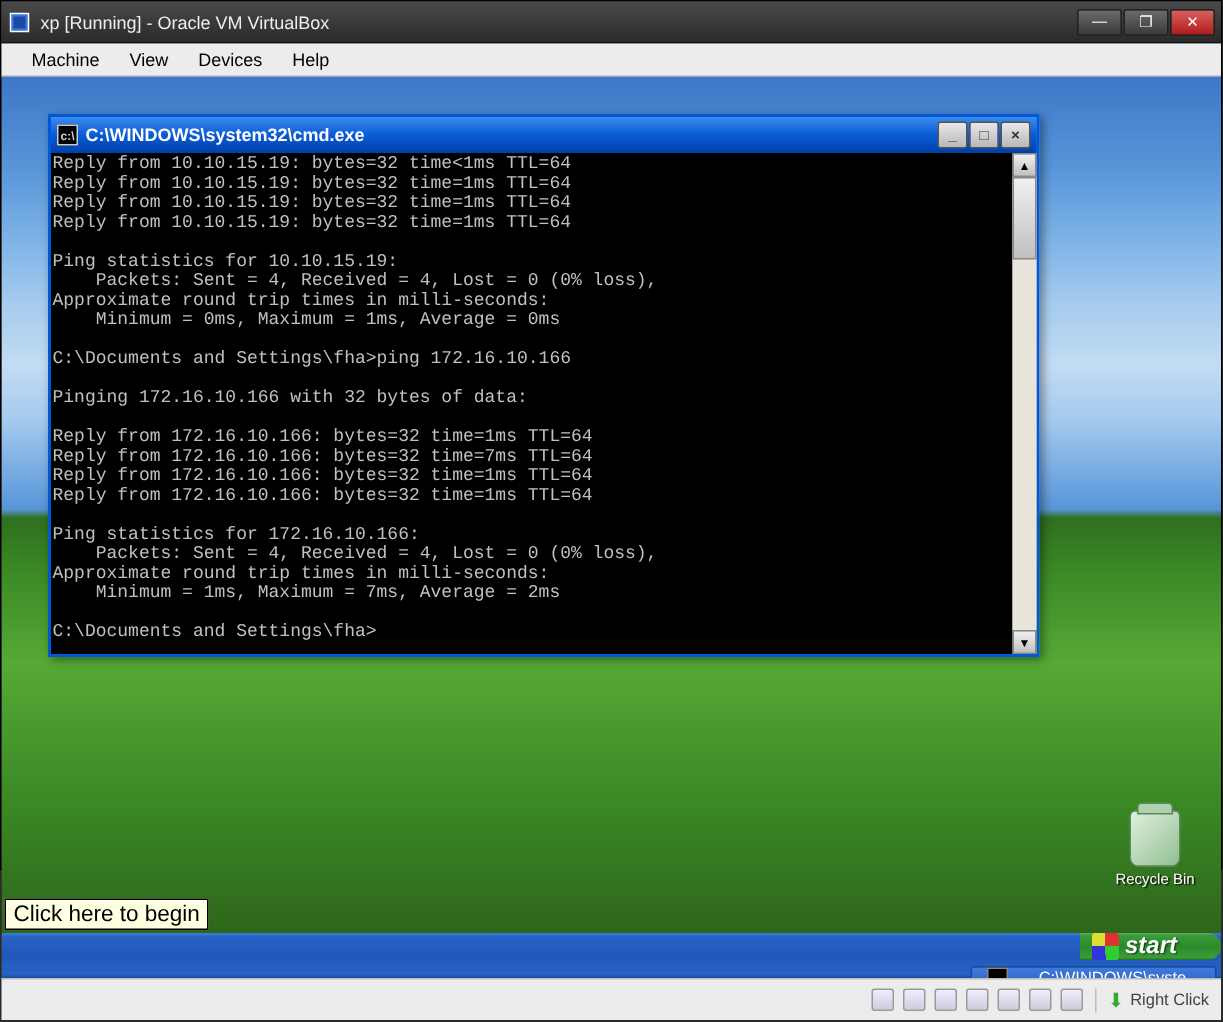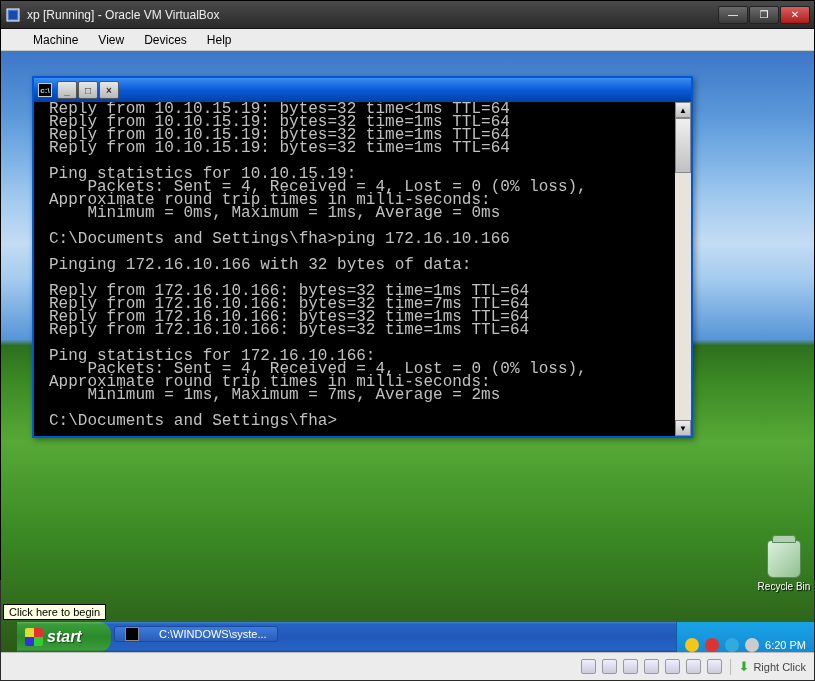--- a/index.html
+++ b/index.html
@@ -35,63 +35,63 @@
   border-radius: 2px;
   color: #fff; font-size: 10px;
   display:flex; align-items:center; justify-content:center;
 }
 .vbox-controls .close { background: linear-gradient(to bottom,#d96060,#b01b1b); }
 .vbox-menubar {
   height: 22px;
   background: #ececec;
   display: flex;
   align-items: center;
-  padding: 0 22px;
+  padding: 0 10px;
   font-size: 12px;
   border-bottom: 1px solid #ccc;
   text-align: center;
 }
 .vbox-menubar .menuitem { padding: 2px 10px; cursor: default; }
 .vm-viewport {
   position: relative;
   width: 100%;
   height: 601px;
   overflow: hidden;
 }
 .xp-desktop {
   position: absolute; inset: 0;
   background:
     linear-gradient(to bottom,
       #3d77c8 0%, #5795d8 10%, #7db2e6 18%, #a4cbef 25%, #c3dcf3 32%,
       #a4cbef 38%, #5795d8 48%,
       #2e6f1e 49%, #3b8a25 55%, #56a936 65%, #3b8a25 80%, #2a5a17 100%);
 }
 .xp-recycle {
-  position: absolute; right: 0; bottom: 60px; width: 60px; text-align:center;
+  position: absolute; right: 14px; bottom: 60px; width: 60px; text-align:center;
   font-size: 10px; color: #fff; text-shadow: 1px 1px 1px #000;
 }
 .xp-recycle .binicon {
   width: 34px; height: 38px; margin: 0 auto 3px;
   background: linear-gradient(135deg,#e0f0e0,#90c090);
   border: 1px solid #5a8a5a; border-radius: 4px 4px 6px 6px;
   position: relative;
 }
 .xp-recycle .binicon::before {
   content:""; position:absolute; top:-6px; left:4px; right:4px; height:6px;
   background:#b0d0b0; border:1px solid #5a8a5a; border-radius:3px 3px 0 0;
 }
 .xp-tooltip {
   position:absolute; left:2px; bottom:32px;
   background:#ffffe1; border:1px solid #000; padding:1px 5px;
-  font-size:11px;
+  font-size:15px;
 }
 .xp-taskbar {
-  position:absolute; left:16px; right:0; bottom:0; height:30px;
+  position:absolute; left:0; right:0; bottom:0; height:30px;
   background: linear-gradient(to bottom,#3a81d8 0%,#2763c4 8%,#2159b9 50%,#2763c4 92%,#1a4a9c 100%);
-  display:flex; align-items:flex-start;
+  display:flex; align-items:flex-end;flex-direction:column;
 }
 .xp-start {
   width:94px; height:30px;
   background: linear-gradient(to bottom,#5fb35f 0%,#3a9c3a 8%,#2b8a2b 50%,#3a9c3a 92%,#1f6a1f 100%);
   border-radius: 0 12px 12px 0;
   display:flex; align-items:center; padding:0 8px;
   color:#fff; font-style:italic; font-weight:bold; font-size:16px;
   text-shadow:1px 1px 1px rgba(0,0,0,.5);
 }
 .xp-start .logo {
@@ -147,22 +147,22 @@
   border:1px solid #555;border-radius:2px;font-size:10px;font-weight:bold;color:#333;
   display:flex;align-items:center;justify-content:center;
 }
 .cmd-body {
   flex:1; display:flex; background:#000;
 }
 .cmd-text {
   flex:1;
   color:#c0c0c0;
   font-family:"Lucida Console","Courier New",monospace;
-  font-size:16px; line-height:13px;
-  padding:1px 15px;
+  font-size:12px; line-height:13px;
+  padding:1px 1px;
   white-space:pre;
   overflow:hidden;
 }
 .cmd-scroll {
   width:16px; background:#d4d0c8; display:flex; flex-direction:column;
 }
 .cmd-scroll .arrow {
   height:16px;background:linear-gradient(to bottom,#f0f0f0,#c0c0c0);
   border:1px solid #888;font-size:8px;display:flex;align-items:center;justify-content:center;
 }
@@ -209,20 +209,21 @@
     <div class="menuitem">Devices</div>
     <div class="menuitem">Help</div>
   </div>
 
   <div class="vm-viewport">
     <div class="xp-desktop">
 
       <div class="cmd-window">
         <div class="cmd-titlebar">
           <span class="cicon">c:\</span>
+          <span class="t">C:\WINDOWS\system32\cmd.exe</span>
           <div class="cmd-ctrls">
             <div class="b">_</div>
             <div class="b">□</div>
             <div class="b">×</div>
           </div>
         </div>
         <div class="cmd-body">
           <div class="cmd-text" id="cmd-text">Reply from 10.10.15.19: bytes=32 time&lt;1ms TTL=64
 Reply from 10.10.15.19: bytes=32 time=1ms TTL=64
 Reply from 10.10.15.19: bytes=32 time=1ms TTL=64

